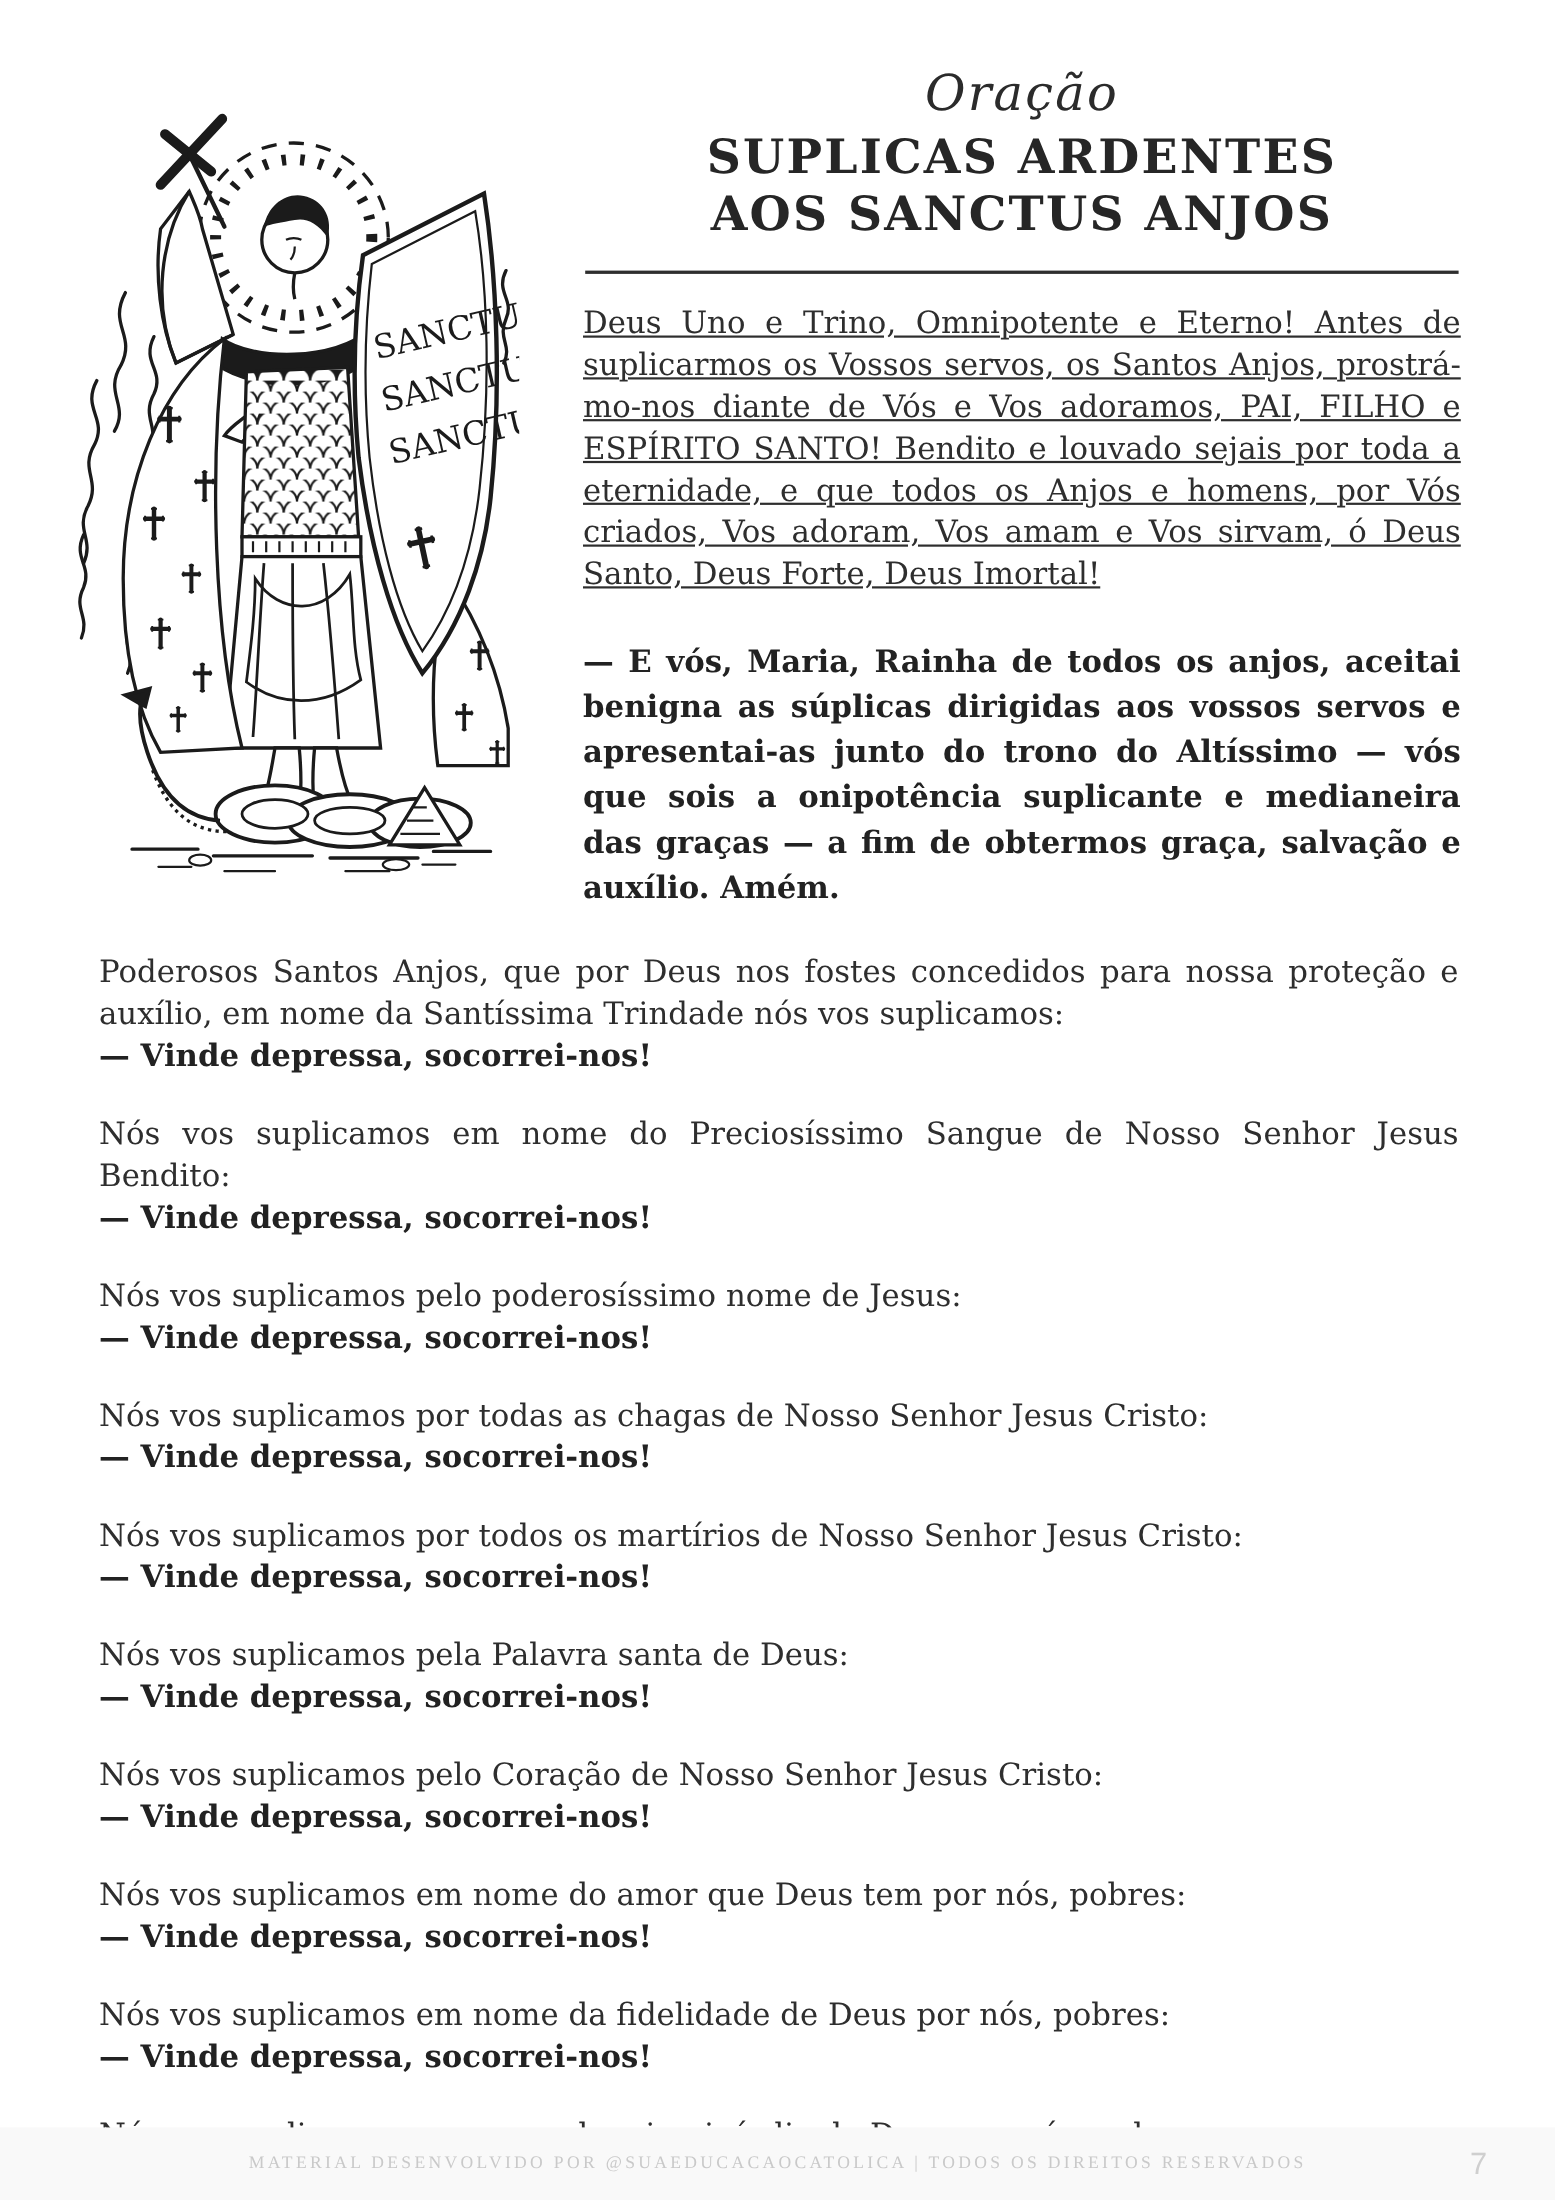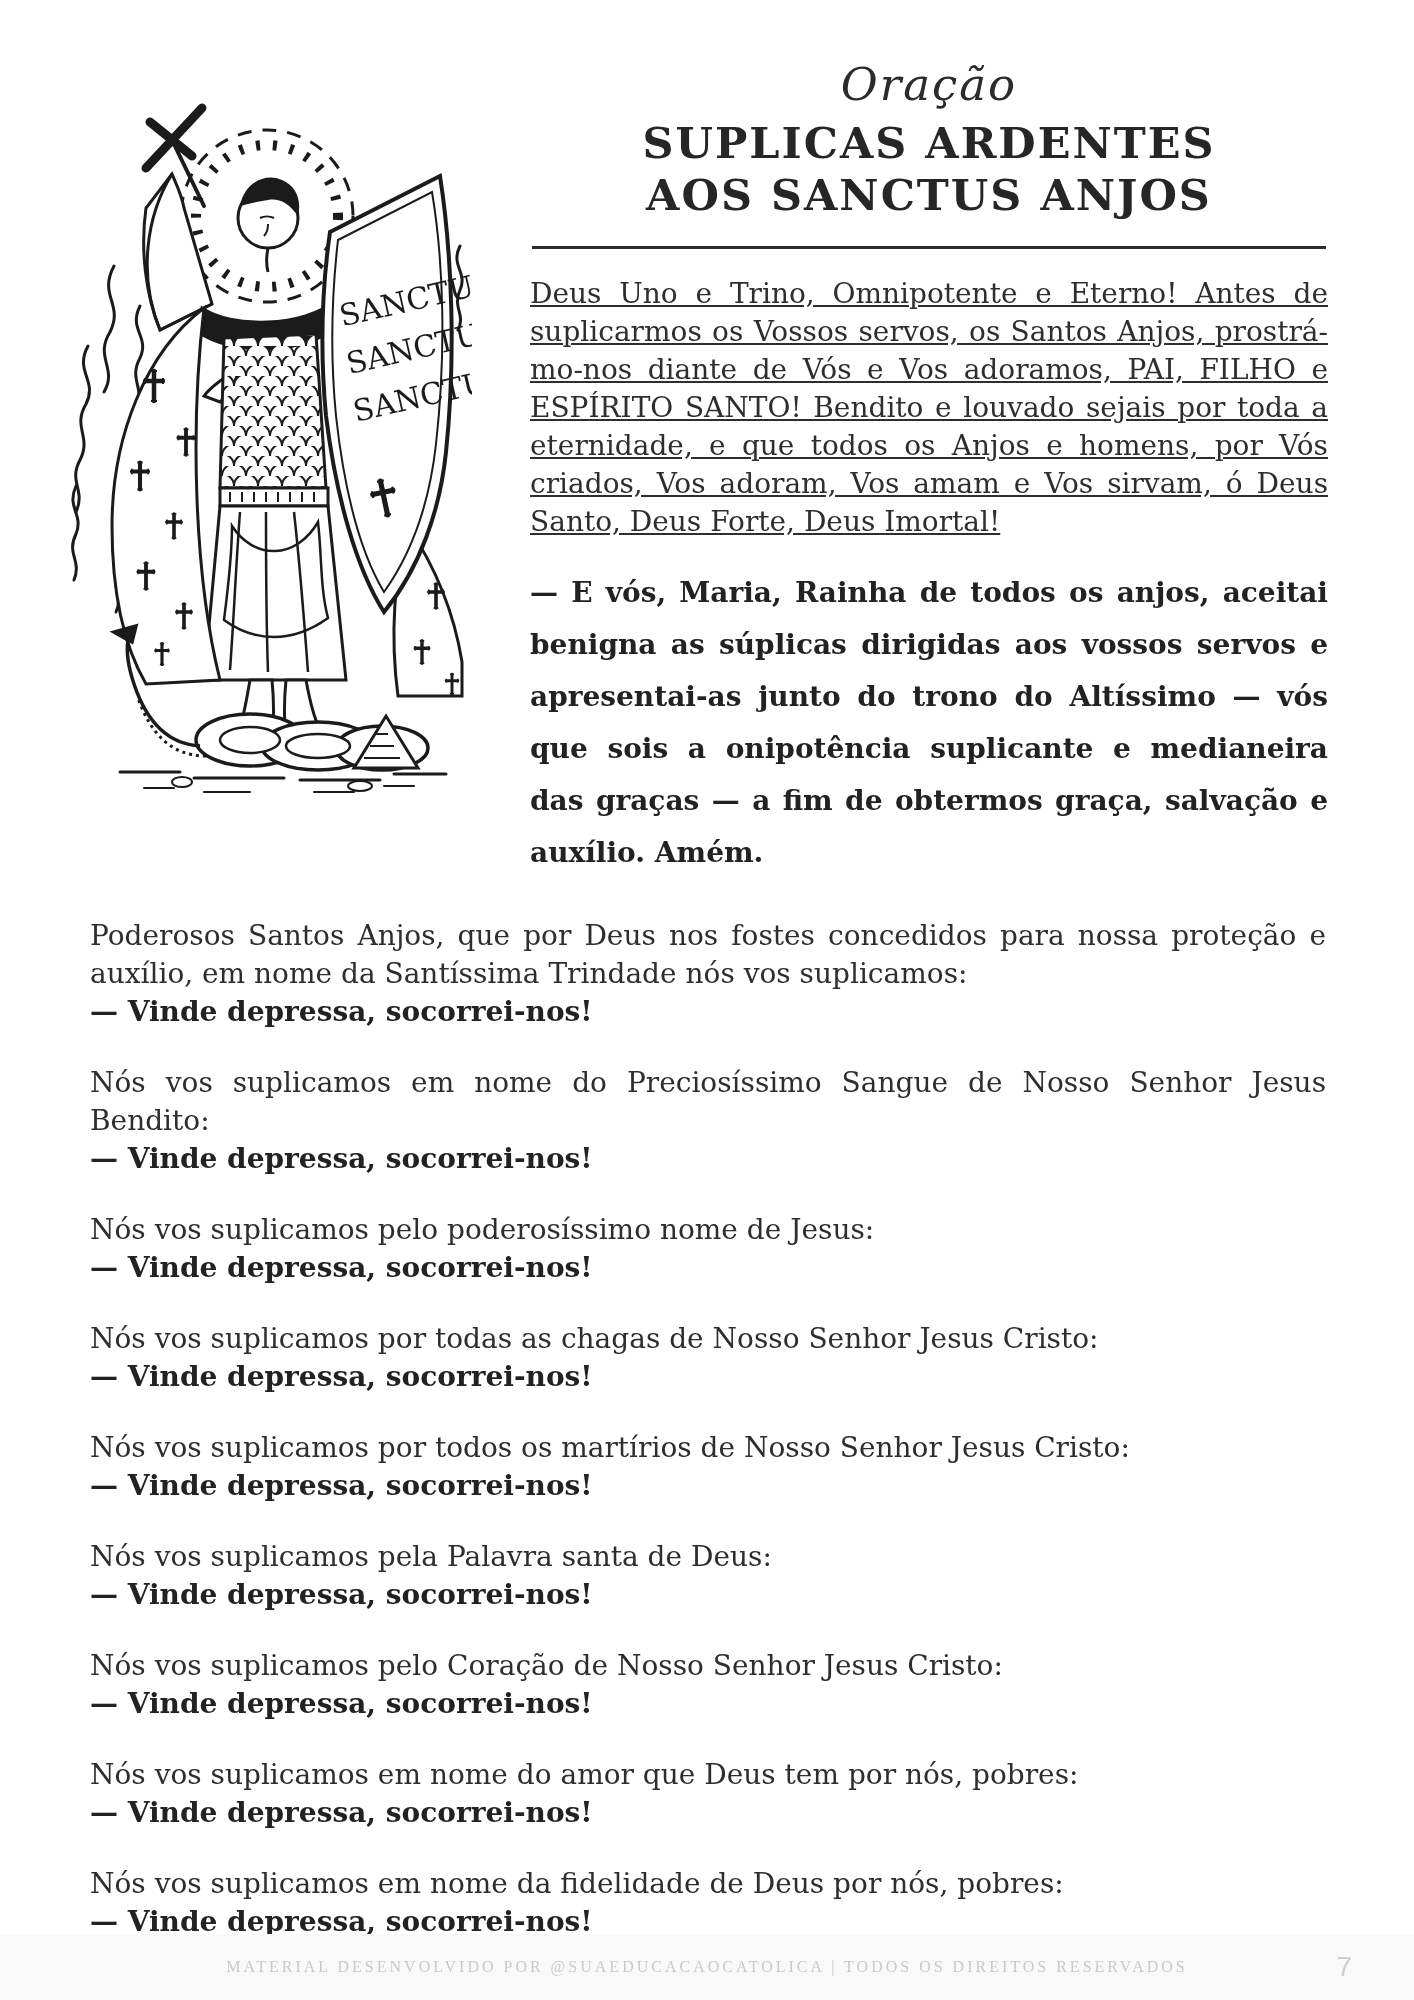--- a/index.html
+++ b/index.html
@@ -46,25 +46,25 @@
   }
   .intro-paragraph {
     font-size:28px;
     line-height:38px;
     text-align:justify;
     color:#2e2e2e;
     text-decoration:underline;
   }
   .maria-paragraph {
     font-size:28px;
-    line-height:52px;
+    line-height:41px;
     text-align:justify;
     font-weight:700;
     color:#222222;
-    margin-top:26px;
+    margin-top:40px;
   }
 
   
   .supplications {
     padding:0 88px 0 90px;
     margin-top:38px;
   }
   .supplication { margin-bottom:33px; }
   .petition {
     font-size:28px;

